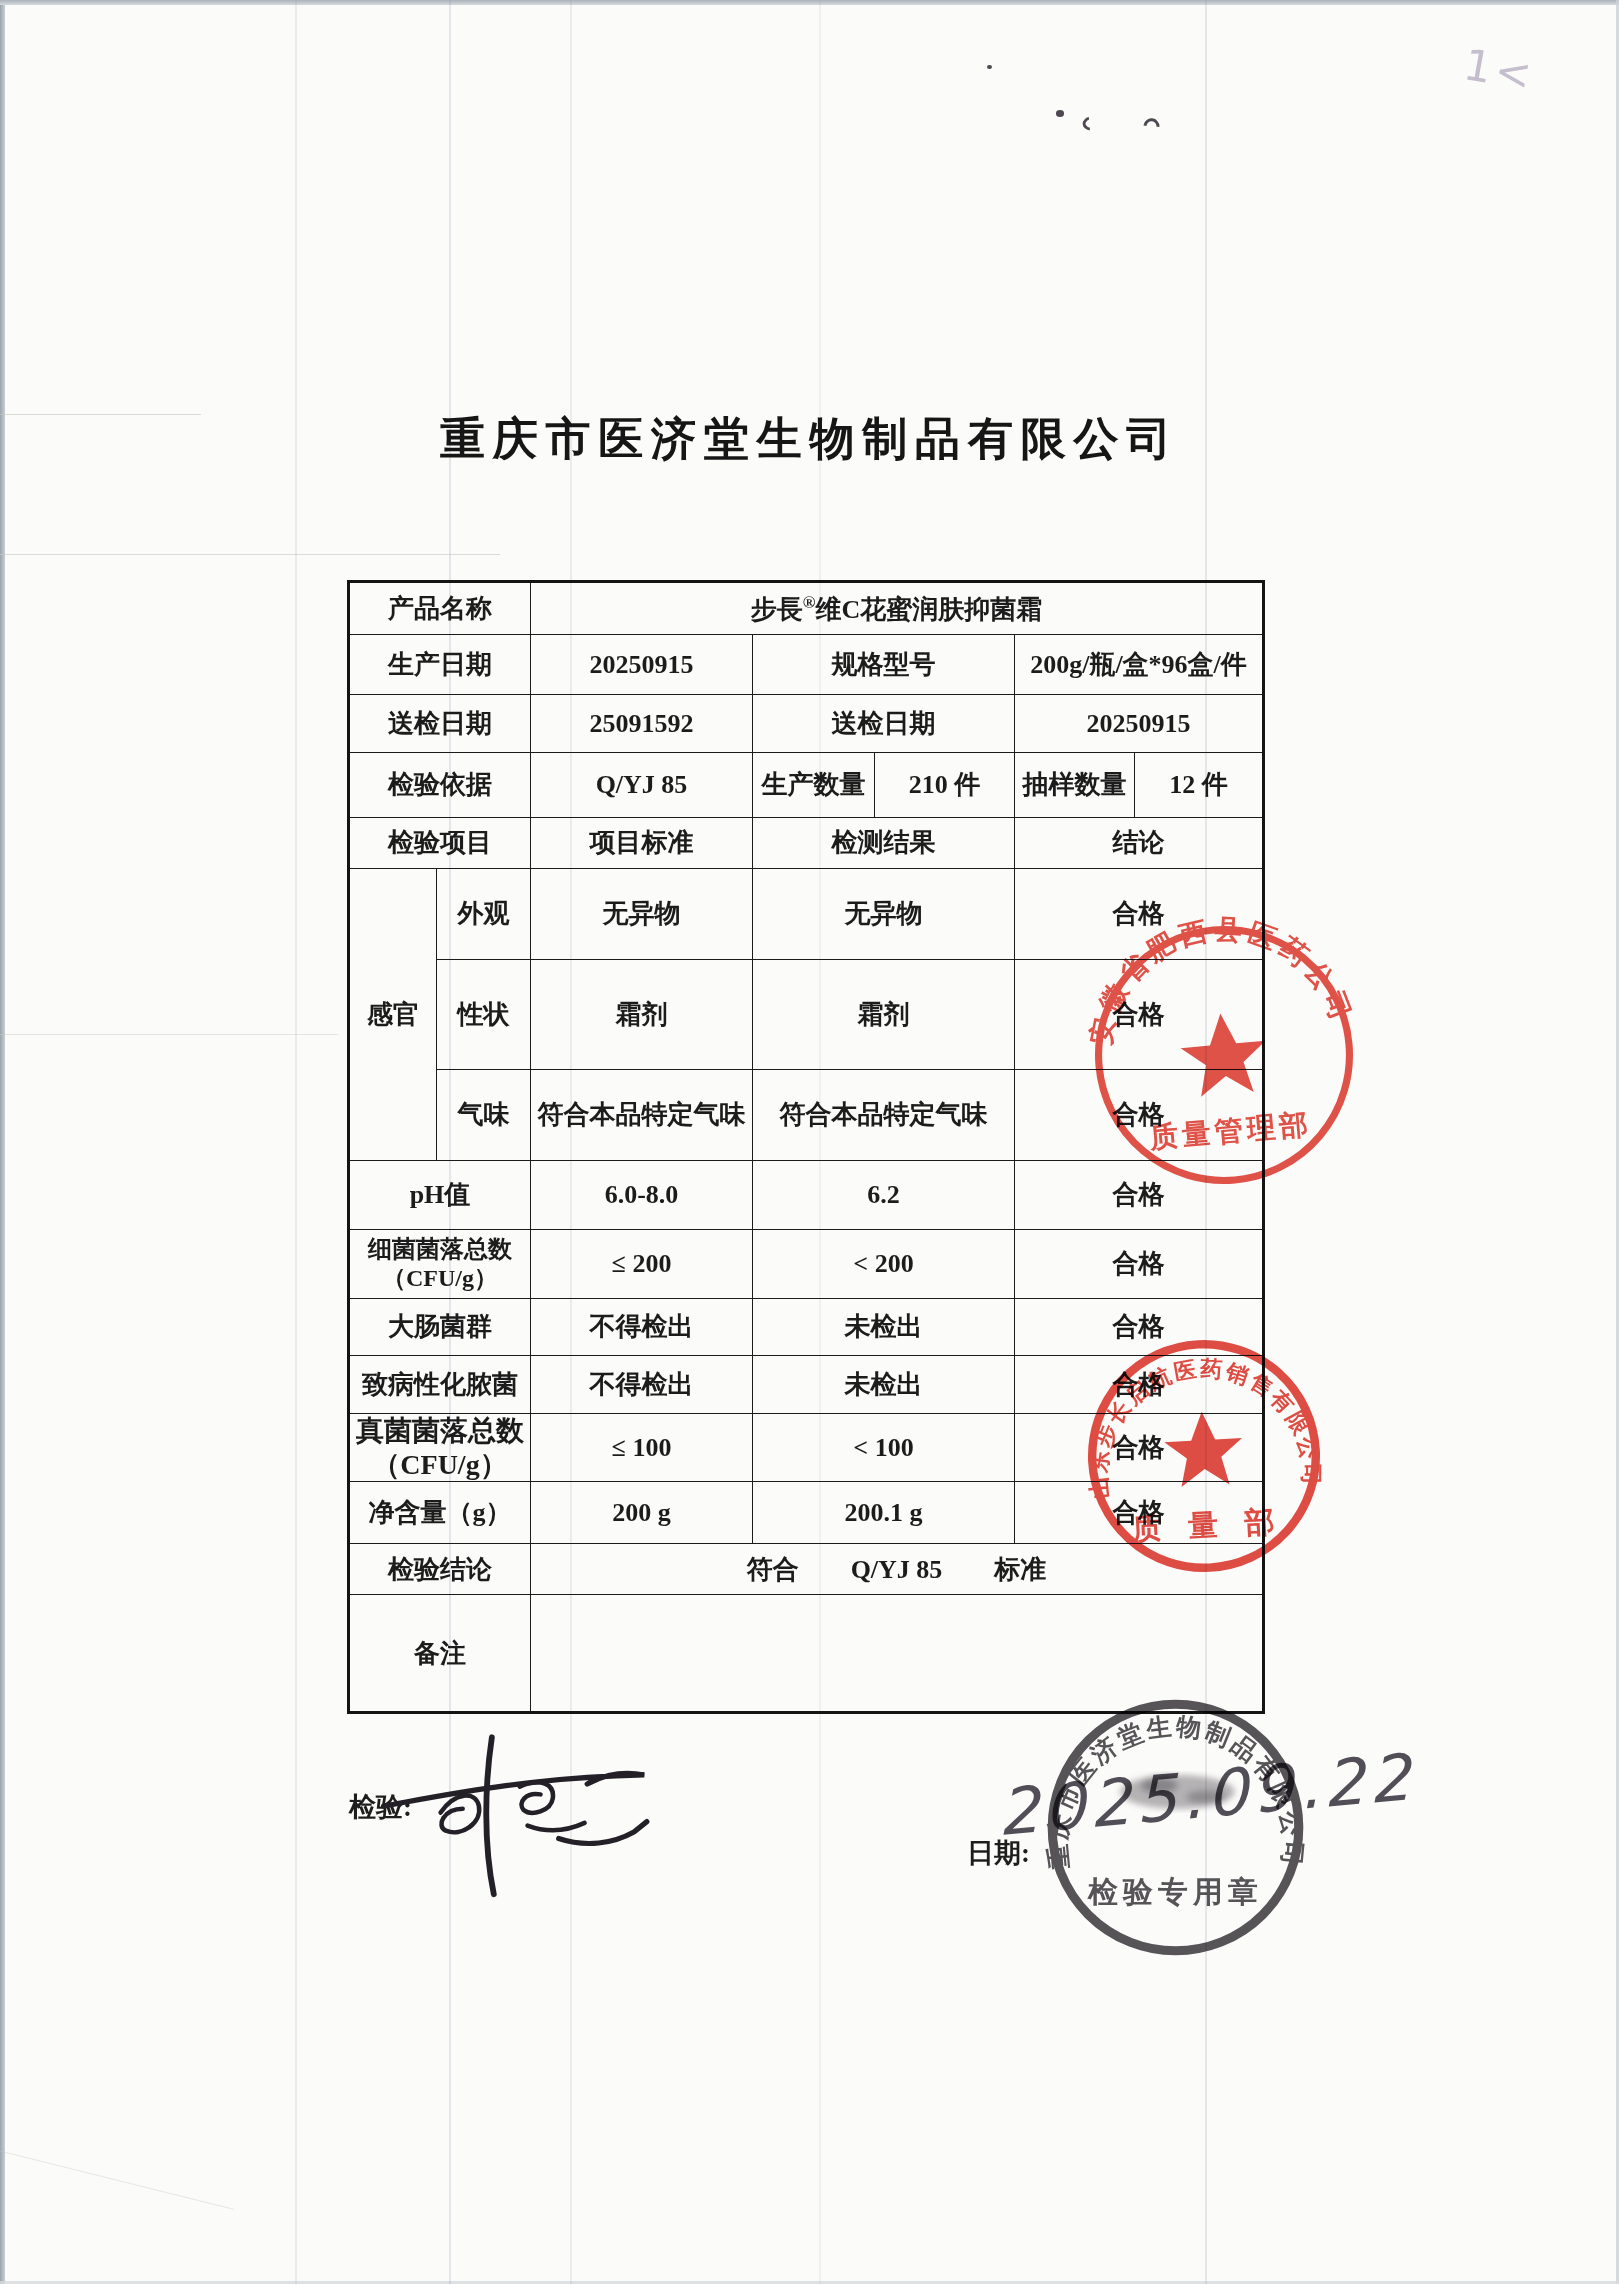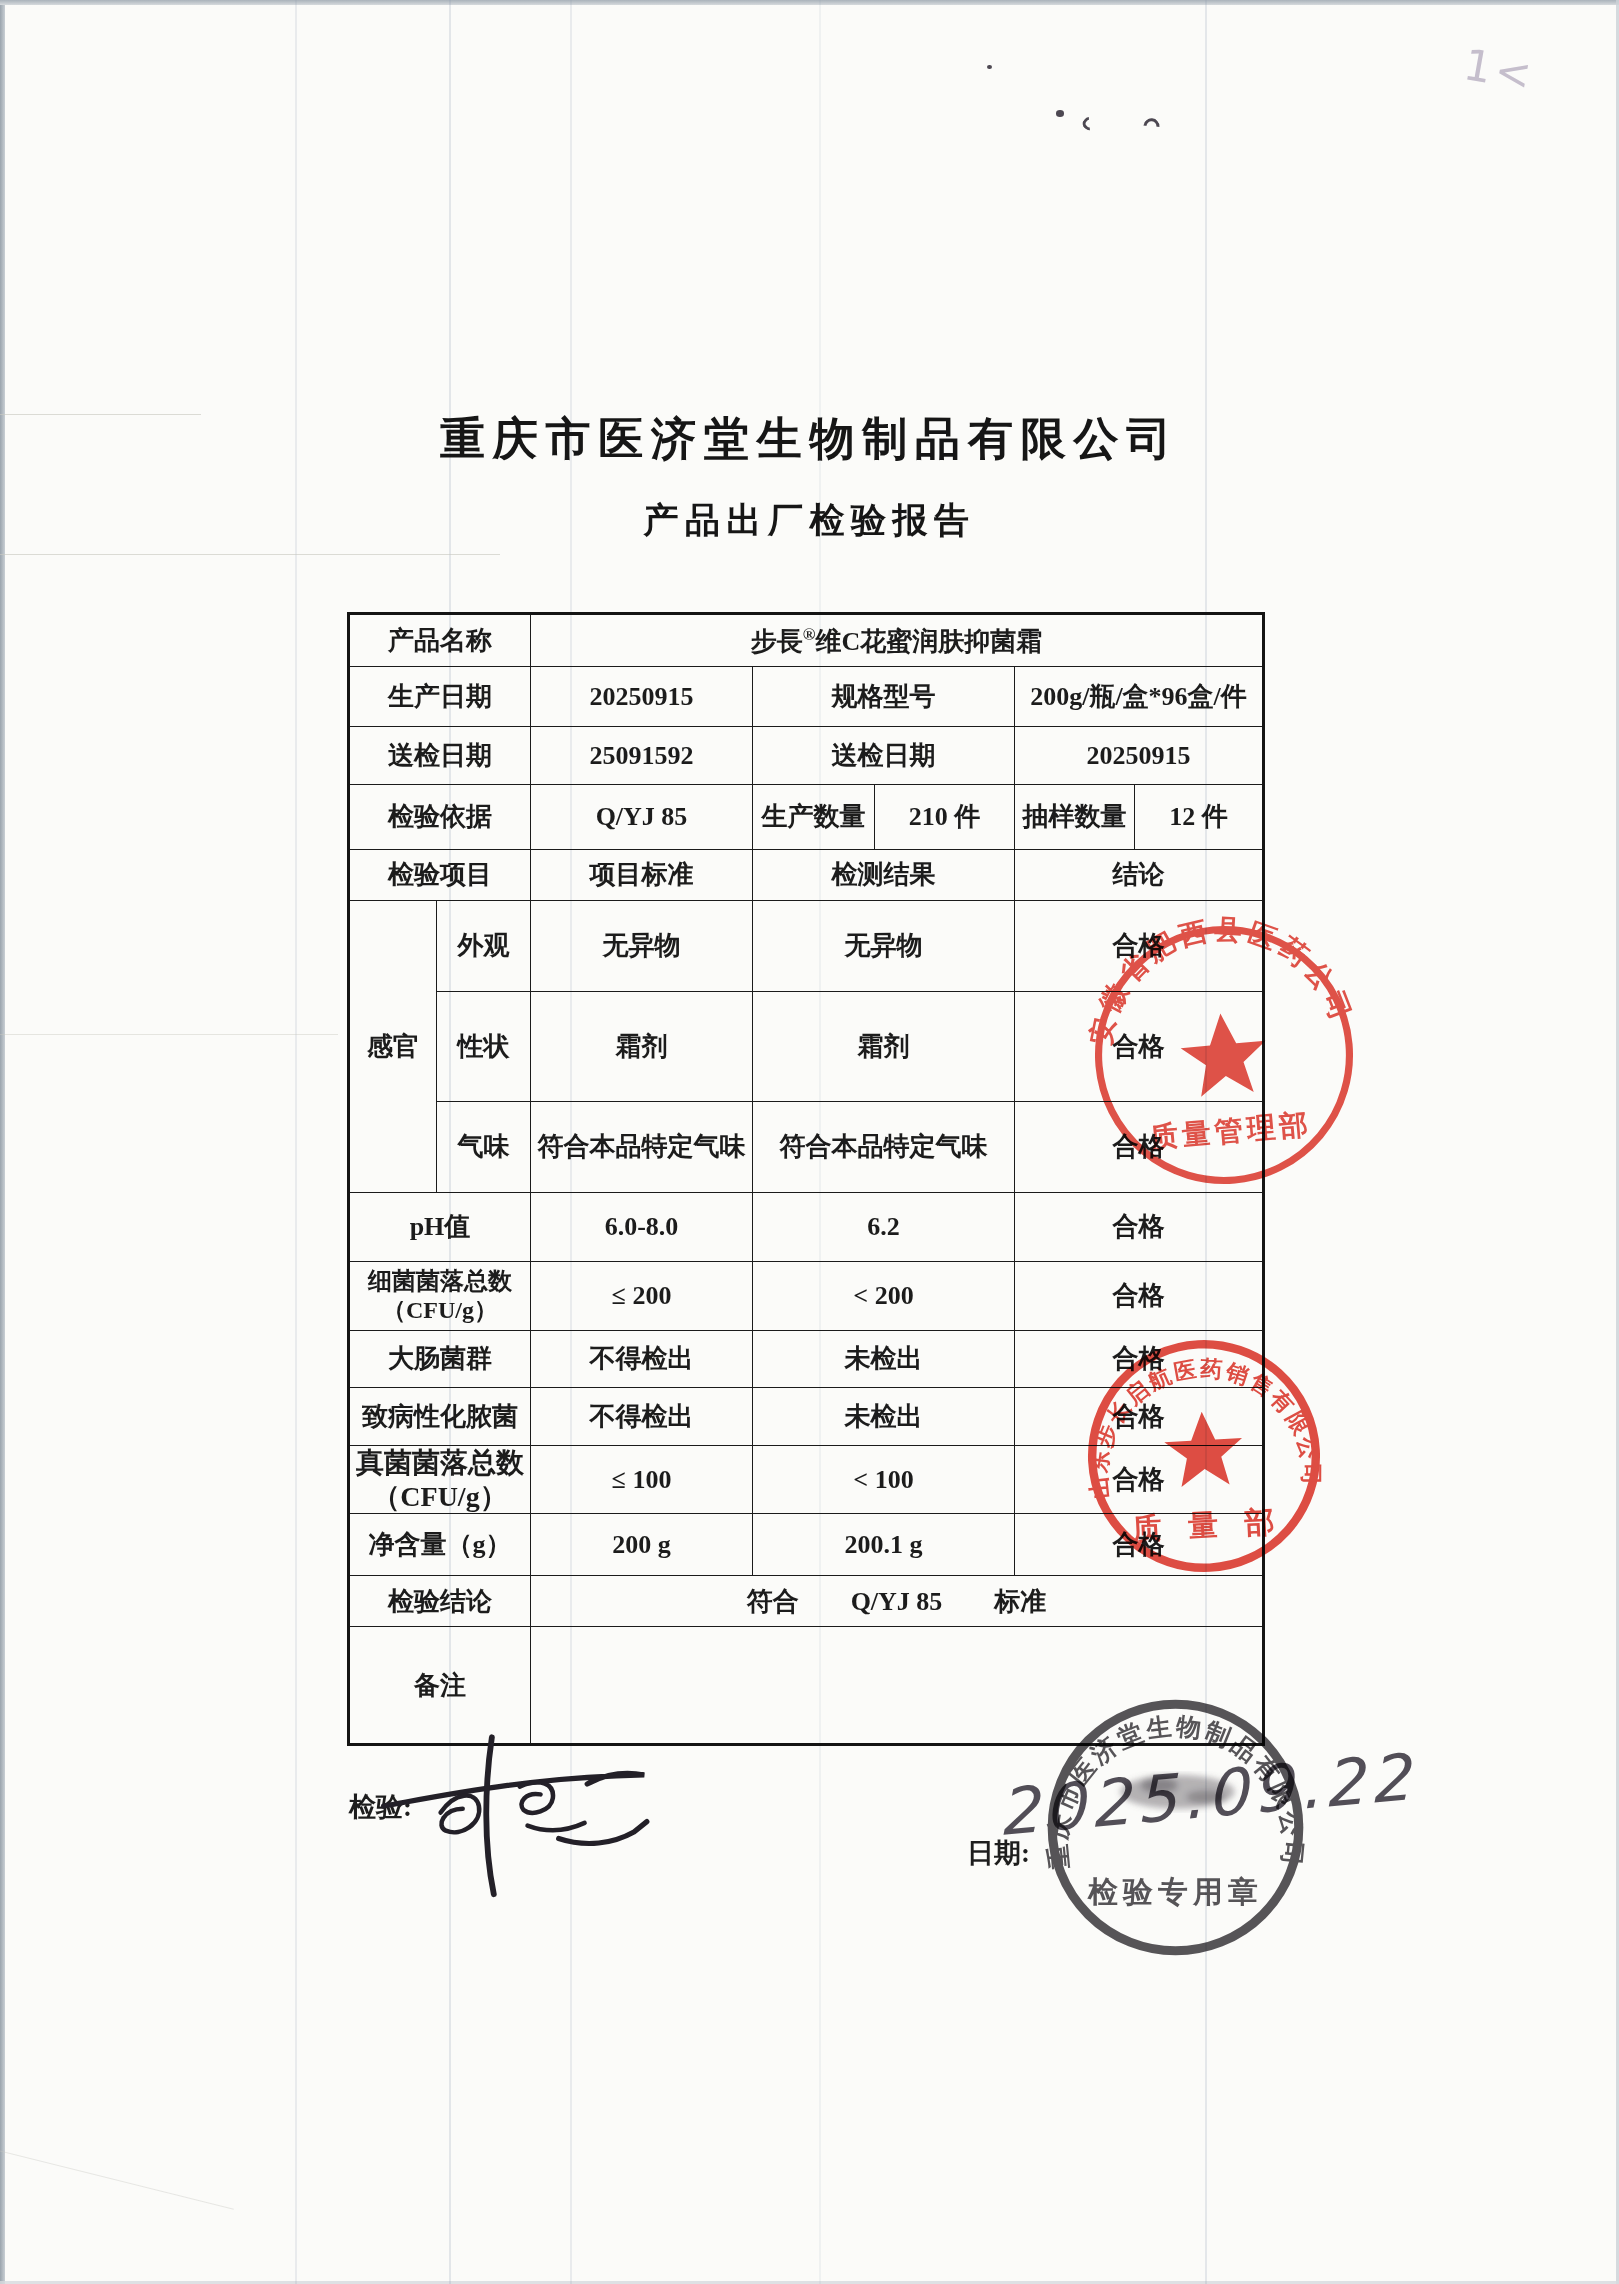--- a/index.html
+++ b/index.html
@@ -33,21 +33,21 @@
     position:absolute; left:1464px; top:45px;
     font-family:"DejaVu Sans",sans-serif;
     font-size:43px; color:#b3aabe; opacity:.75;
     transform:rotate(10deg); letter-spacing:3.9px;
   }
   
   .speck{position:absolute;background:#4d4852;border-radius:50%;}
   .speck.cres{background:transparent;border:3.2px solid #4d4852;border-top-color:transparent;border-right-color:transparent;}
   
   table.report{
-    position:absolute; left:347px; top:612px;
+    position:absolute; left:347px; top:580px;
     width:914px; height:1115px;
     border-collapse:collapse; table-layout:fixed;
   }
   table.report td{
     border:1.9px solid #1b1b1b;
     text-align:center; vertical-align:middle;
     font-size:26px; font-weight:700; color:#1c1c1c;
     padding:0 3.9px; line-height:1.2;
   }
   table.report{border:3.9px solid #141414;}
@@ -96,21 +96,20 @@
   <div class="crease diag" style="left:-6.5px;top:2149px;width:247px;opacity:.4;"></div>
 
   <div class="speck" style="left:1056px;top:110px;width:7.8px;height:6.5px;"></div>
   <div class="speck cres" style="left:1083px;top:117px;width:6.5px;height:6.5px;transform:rotate(40deg);"></div>
   <div class="speck cres" style="left:1143px;top:118px;width:10.4px;height:10.4px;transform:rotate(140deg);"></div>
   <div class="speck" style="left:987px;top:65px;width:4.5px;height:3.9px;"></div>
 
   <div class="corner-note">1&lt;</div>
 
   <div class="title main">重庆市医济堂生物制品有限公司</div>
-  <div class="title sub">产品出厂检验报告</div>
 
   <table class="report">
     <colgroup>
       <col style="width:88px">
         <col style="width:94px">
         <col style="width:222px">
       <col style="width:122px">
         <col style="width:140px">
         <col style="width:120px">
         <col style="width:129px">

